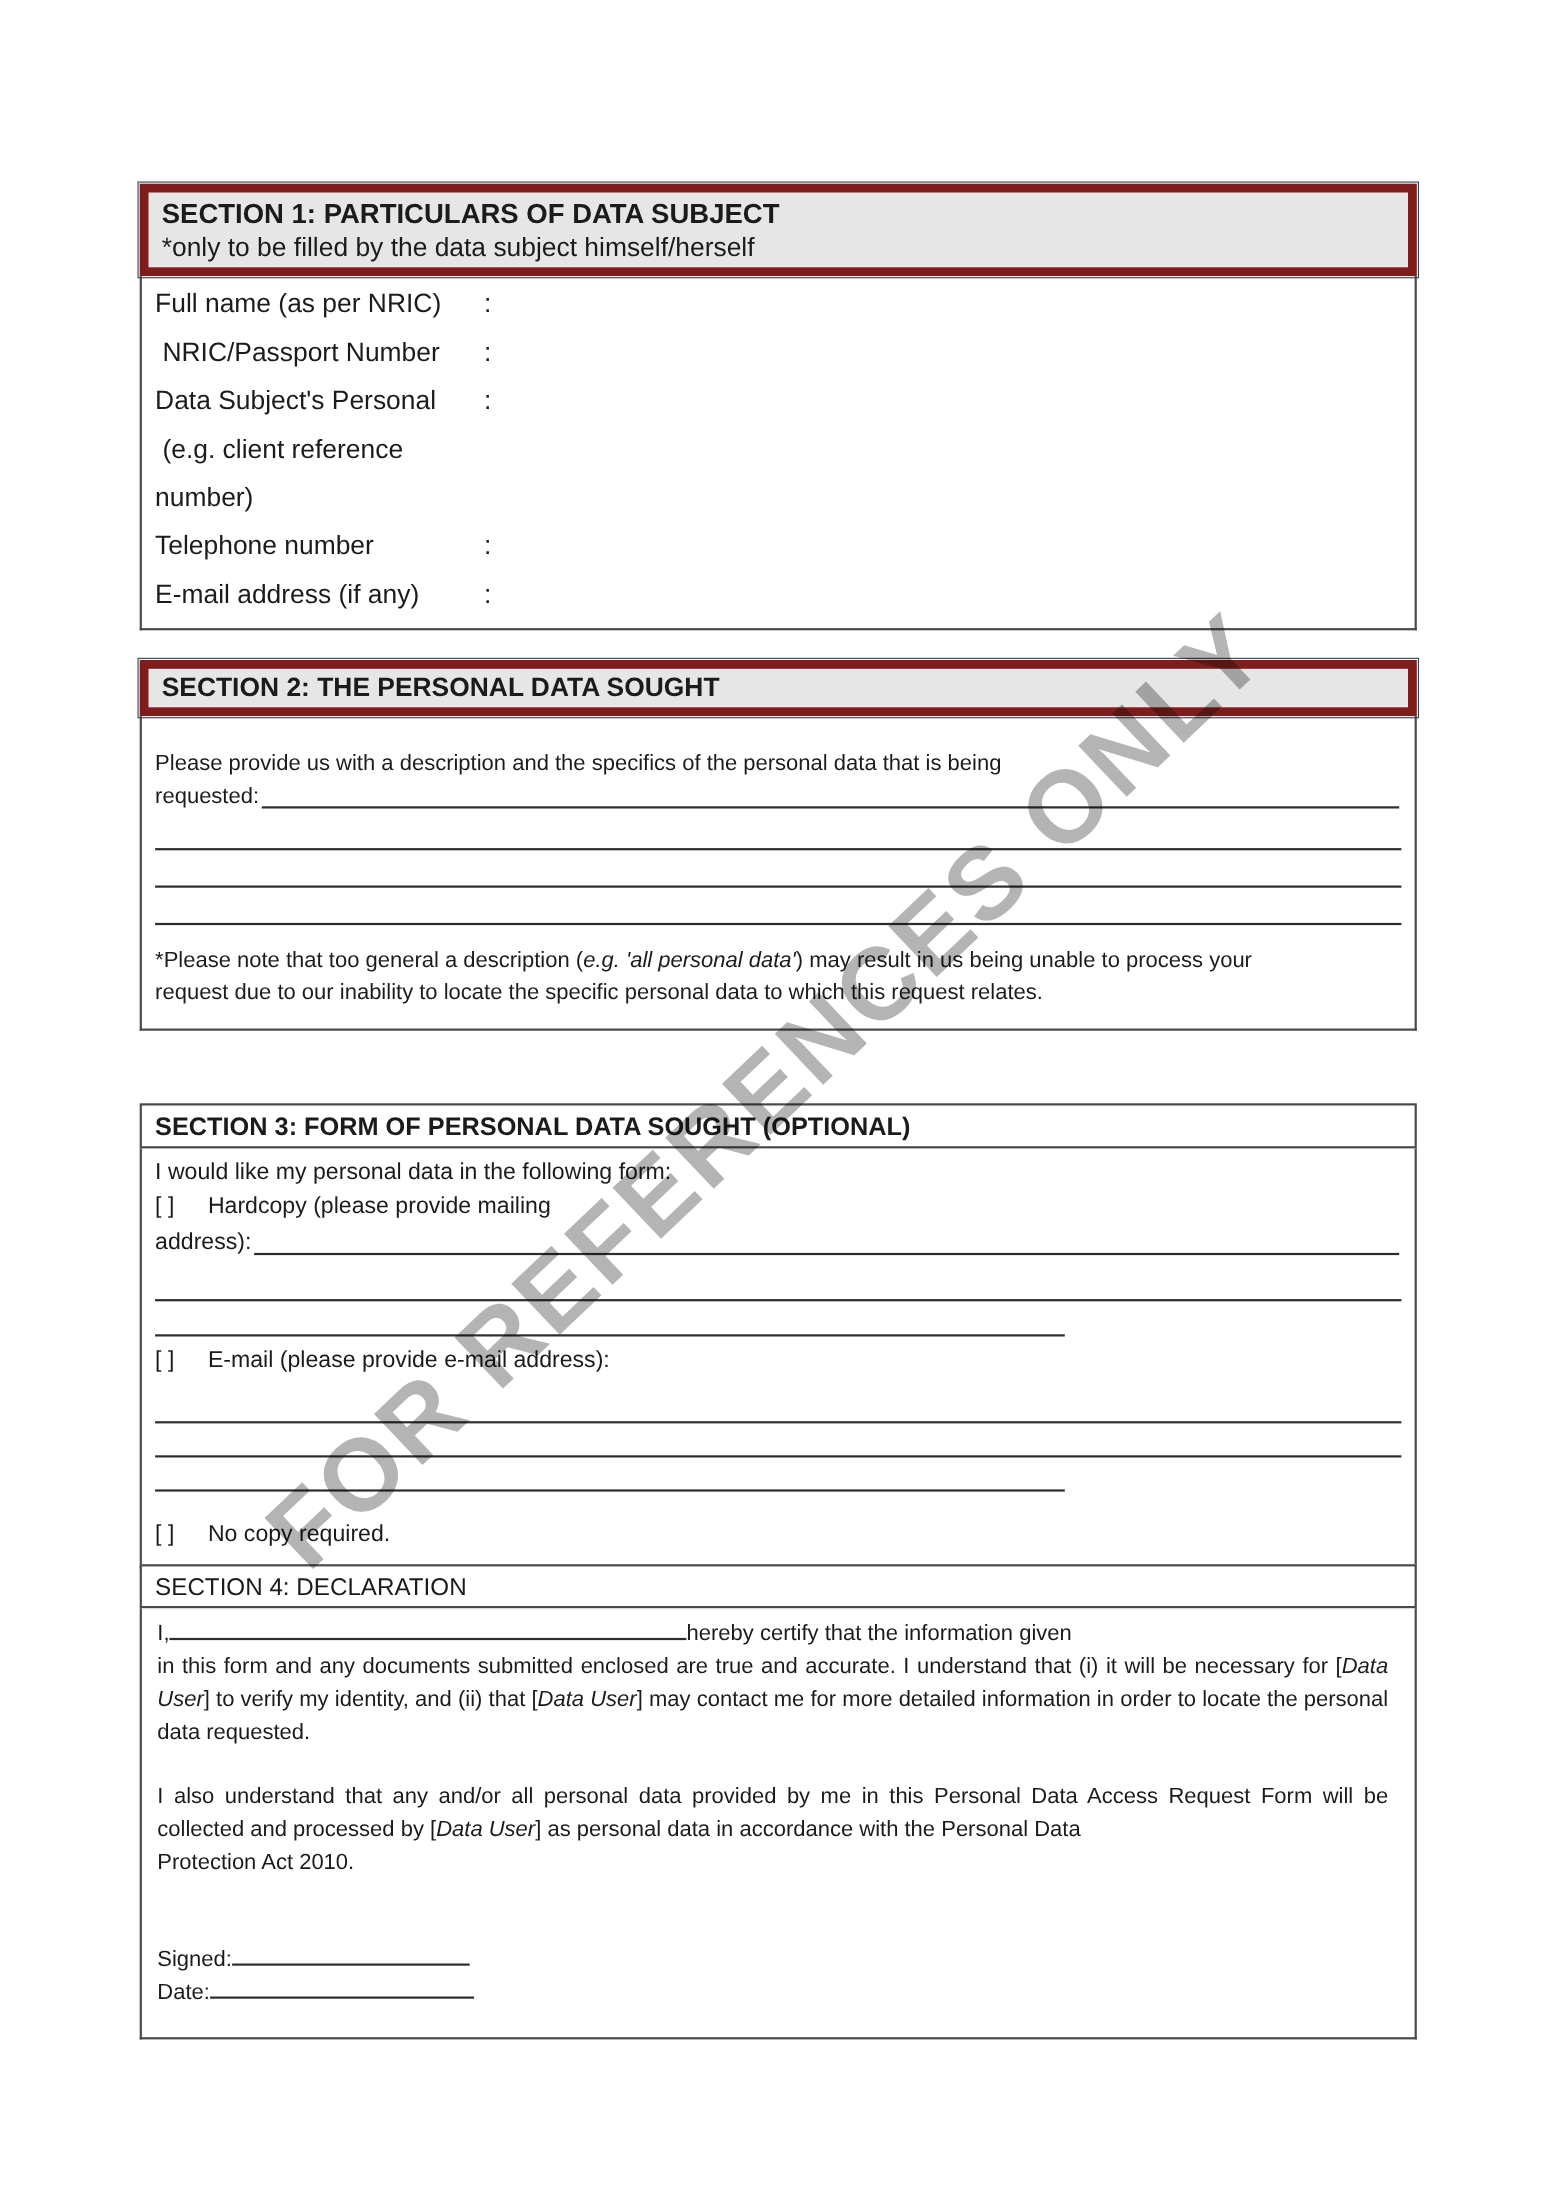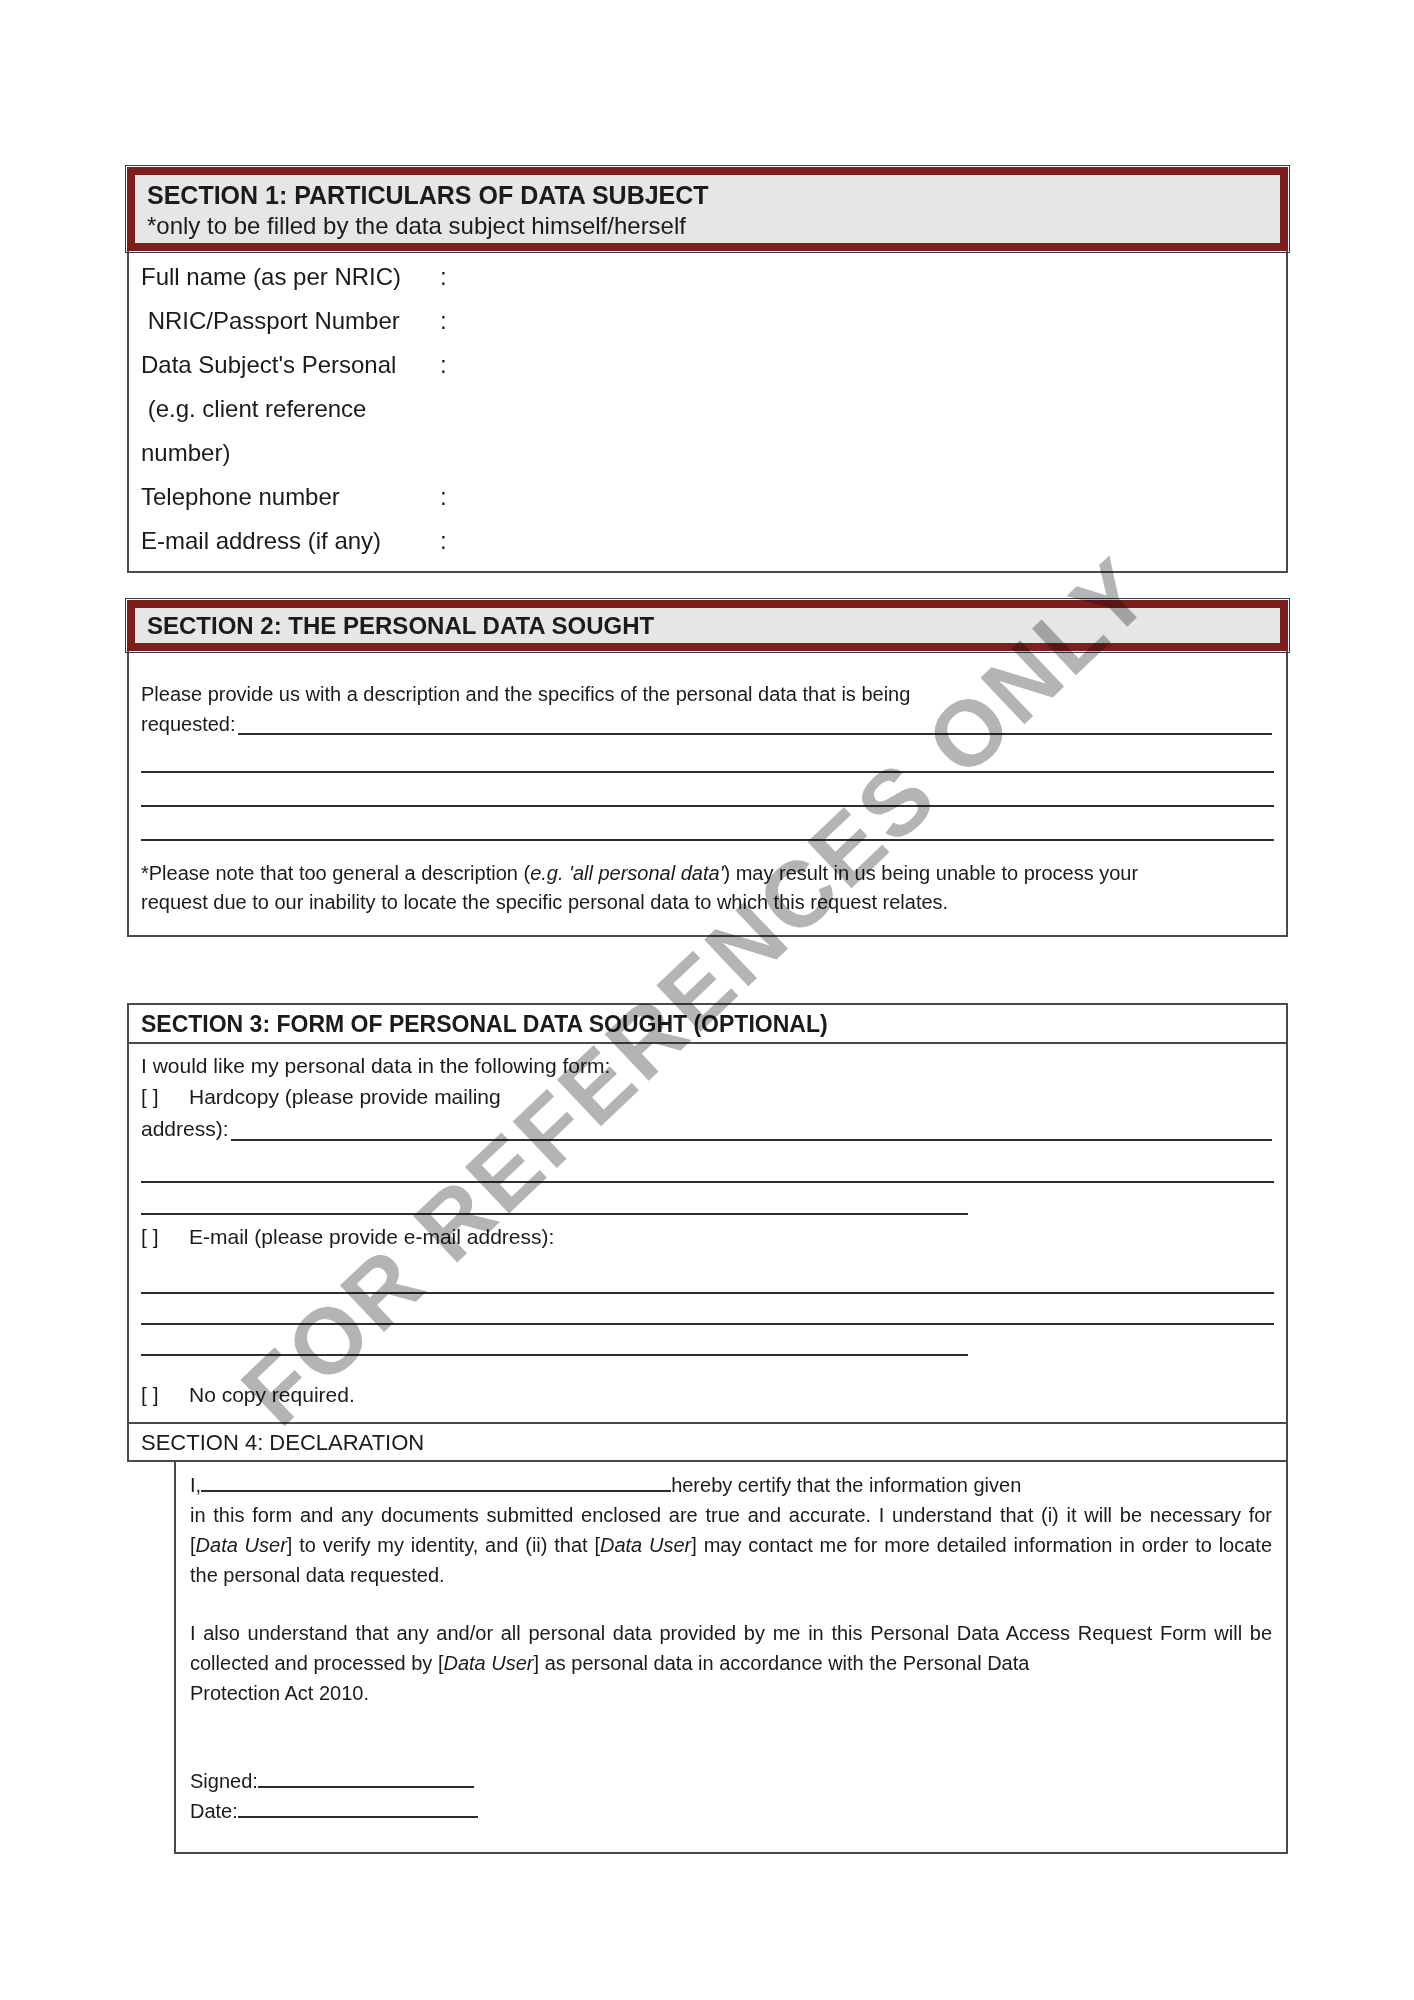--- a/index.html
+++ b/index.html
@@ -75,21 +75,21 @@
   .s3-line{line-height:31px;}
   .cbx{display:inline-block;width:48px;}
   .s3-lines1 .fill-row:nth-child(1){height:36px;}
   .s3-lines1 .fill-row:nth-child(2){height:30px;}
   .s3-lines2 .fill-row:nth-child(1){height:40px;}
   .s3-lines2 .fill-row:nth-child(2){height:29px;}
   .s3-lines2 .fill-row:nth-child(3){height:29px;}
   .s3-email{margin-top:6px;}
   .s3-nocopy{margin-top:23px;}
   
-  .s4-body{padding:8px 14px 26px 14px;font-size:20px;margin-left:47px;}
+  .s4-body{padding:8px 24px 26px 14px;font-size:20px;}
   .s4-para{text-align:justify;line-height:30px;}
   .s4-para .blank{height:12px;}
   .s4-gap{height:28px;}
   .s4-siggap{height:58px;}
   .s4-sig{line-height:30px;}
   .s4-sig .blank{height:12px;}
 </style>
 </head>
 <body>
 

